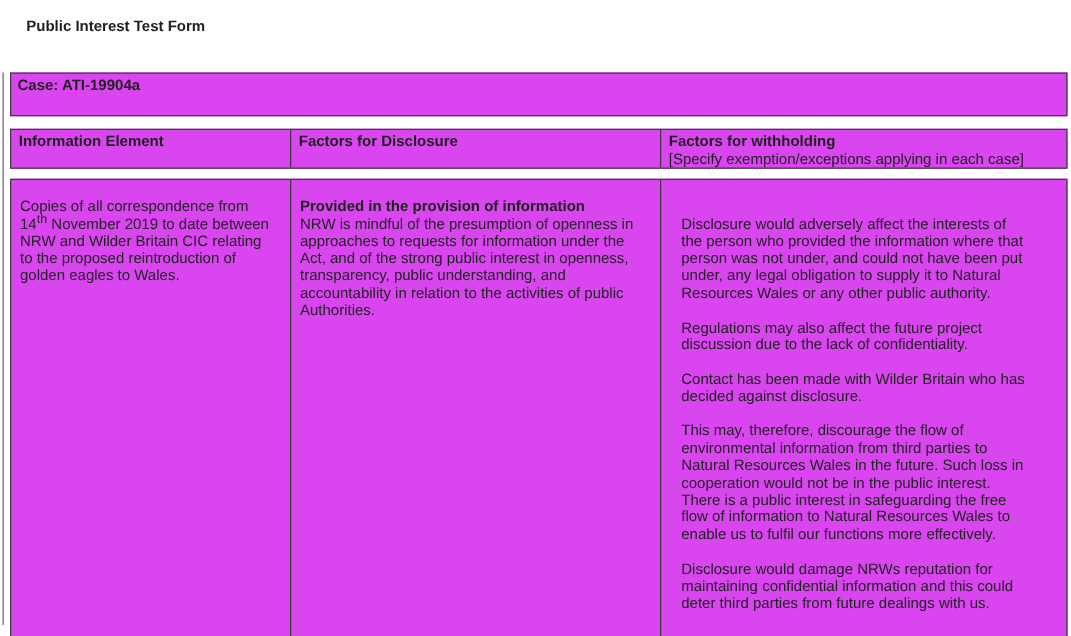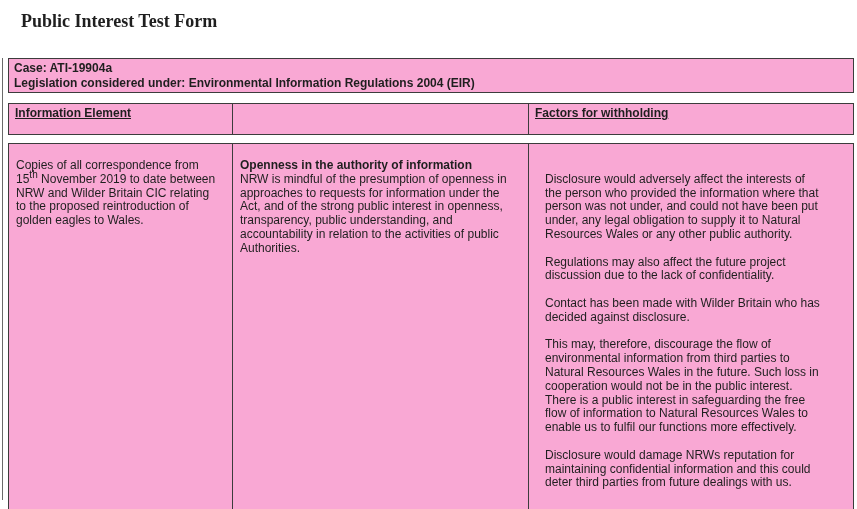--- a/index.html
+++ b/index.html
@@ -13,41 +13,40 @@
     position: relative;
     width: 857px;
     height: 509px;
     background: #ffffff;
     overflow: hidden;
   }
   .doc-title {
     position: absolute;
     left: 21px;
     top: 13px;
-    font-size: 18px;
+    font-size: 12px;
     font-weight: bold;
     line-height: 16px;
     white-space: nowrap;
-    font-family: Liberation Serif, serif;
   }
   .page-edge-line {
     position: absolute;
     left: 2px;
     top: 58px;
     width: 1px;
     height: 442px;
     background: #6a6a6a;
   }
   .tbl-block {
     position: absolute;
     left: 8px;
     width: 846px;
     border: 1px solid #3c3c3c;
     box-sizing: border-box;
-    background: #f9a8d4;
+    background: #d946ef;
   }
   .case-block {
     top: 58px;
     height: 35px;
     padding: 2px 5px;
     overflow: hidden;
   }
   .case-line {
     font-size: 12px;
     font-weight: bold;
@@ -71,21 +70,21 @@
     bottom: 0;
     width: 1px;
     background: #3c3c3c;
   }
   .vdiv-1 { left: 223px; }
   .vdiv-2 { left: 519px; }
   .cell-1 { left: 0;     width: 223px; }
   .cell-2 { left: 224px; width: 295px; }
   .cell-3 { left: 520px; right: 0; }
   .header-block .cell { padding: 3px 6px; line-height: 13.5px; }
-  .col-head { font-weight: bold; text-decoration: underline; }
+  .col-head { font-weight: bold; }
   .col-subnote { font-weight: normal; }
   .data-block .cell-1 { padding: 15px 16px 0 7px; }
   .data-block .cell-2 { padding: 15px 12px 0 7px; }
   .data-block .cell-3 { padding: 15px 30px 0 16px; }
   .cell p { margin: 0 0 13.8px 0; }
   .cell p:last-child { margin-bottom: 0; }
   .para-heading { font-weight: bold; }
   sup.ordinal {
     font-size: 10px;
     vertical-align: super;
@@ -96,42 +95,43 @@
 <body>
 
 <div class="page">
 
   <div class="doc-title">Public Interest Test Form</div>
 
   <div class="page-edge-line"></div>
 
   <div class="tbl-block case-block">
     <div class="case-line">Case: ATI-19904a</div>
-    <div class="case-line">Legislation considered under: Environmental Information Regulations 2004 (EIR)</div>
   </div>
 
   <div class="tbl-block header-block">
     <div class="cell cell-1 col-head">Information Element</div>
     <div class="vdiv vdiv-1"></div>
+    <div class="cell cell-2 col-head">Factors for Disclosure</div>
     <div class="vdiv vdiv-2"></div>
     <div class="cell cell-3">
       <div class="col-head">Factors for withholding</div>
+      <div class="col-subnote">[Specify exemption/exceptions applying in each case]</div>
     </div>
   </div>
 
   <div class="tbl-block data-block">
 
     <div class="cell cell-1">
-      <p><span>Copies of all correspondence from</span><br><span>15</span><sup class="ordinal">th</sup><span> November 2019 to date between NRW and Wilder Britain CIC relating to the proposed reintroduction of golden eagles to Wales.</span></p>
+      <p><span>Copies of all correspondence from</span><br><span>14</span><sup class="ordinal">th</sup><span> November 2019 to date between NRW and Wilder Britain CIC relating to the proposed reintroduction of golden eagles to Wales.</span></p>
     </div>
 
     <div class="vdiv vdiv-1"></div>
 
     <div class="cell cell-2">
-      <p><span class="para-heading">Openness in the authority of information</span><br><span>NRW is mindful of the presumption of openness in approaches to requests for information under the Act, and of the strong public interest in openness, transparency, public understanding, and accountability in relation to the activities of public Authorities.</span></p>
+      <p><span class="para-heading">Provided in the provision of information</span><br><span>NRW is mindful of the presumption of openness in approaches to requests for information under the Act, and of the strong public interest in openness, transparency, public understanding, and accountability in relation to the activities of public Authorities.</span></p>
     </div>
 
     <div class="vdiv vdiv-2"></div>
 
     <div class="cell cell-3">
       <p><br><span>Disclosure would adversely affect the interests of the person who provided the information where that person was not under, and could not have been put under, any legal obligation to supply it to Natural Resources Wales or any other public authority.</span></p>
       <p>Regulations may also affect the future project discussion due to the lack of confidentiality.</p>
       <p>Contact has been made with Wilder Britain who has decided against disclosure.</p>
       <p>This may, therefore, discourage the flow of environmental information from third parties to Natural Resources Wales in the future. Such loss in cooperation would not be in the public interest. There is a public interest in safeguarding the free flow of information to Natural Resources Wales to enable us to fulfil our functions more effectively.</p>
       <p>Disclosure would damage NRWs reputation for maintaining confidential information and this could deter third parties from future dealings with us.</p>

